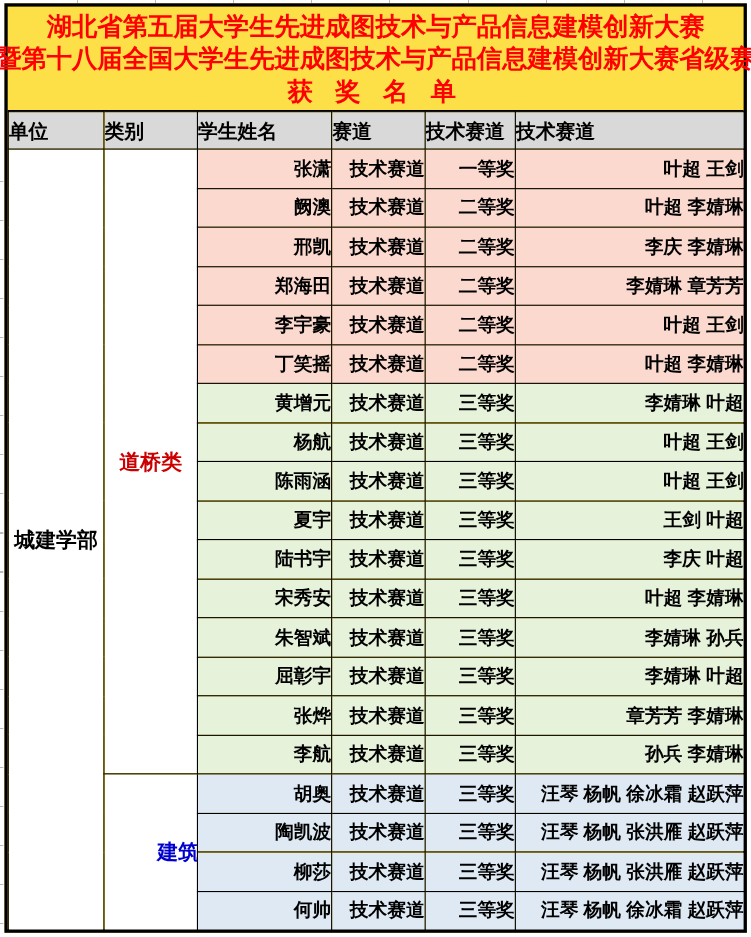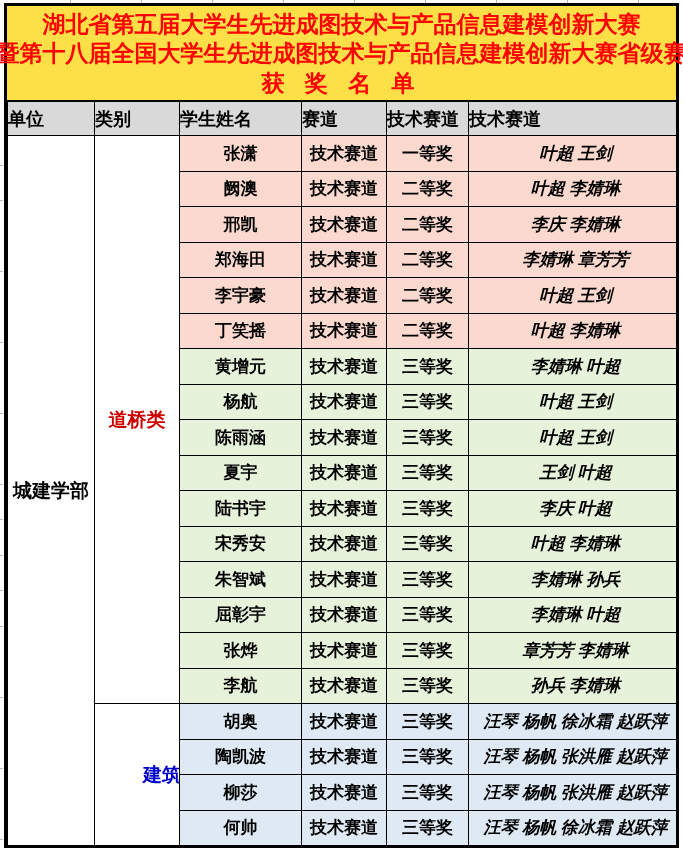--- a/index.html
+++ b/index.html
@@ -83,25 +83,24 @@
   }
   .award-table td {
     height: 34.5px;
     font-size: 17px;
   }
   td.merge-cell {
     background: #ffffff;
     text-align: center;
     font-size: 19px;
   }
-  td.c-center { text-align: center; }
+  td.c-center { text-align: right; }
   td.c-teachers {
-    text-align: center;
+    text-align: right;
     padding-left: 6px;
-    font-style: italic;
   }
   tr.bg-pink  td.data-cell { background: var(--row-pink,  #fcd9ce); }
   tr.bg-green td.data-cell { background: var(--row-green, #e7f2da); margin-top: 28px; }
   tr.bg-blue  td.data-cell { background: var(--row-blue,  #dee9f4); }
 </style>
 </head>
 <body>
 
 <div class="page">
   <div class="ticks-top"></div>

